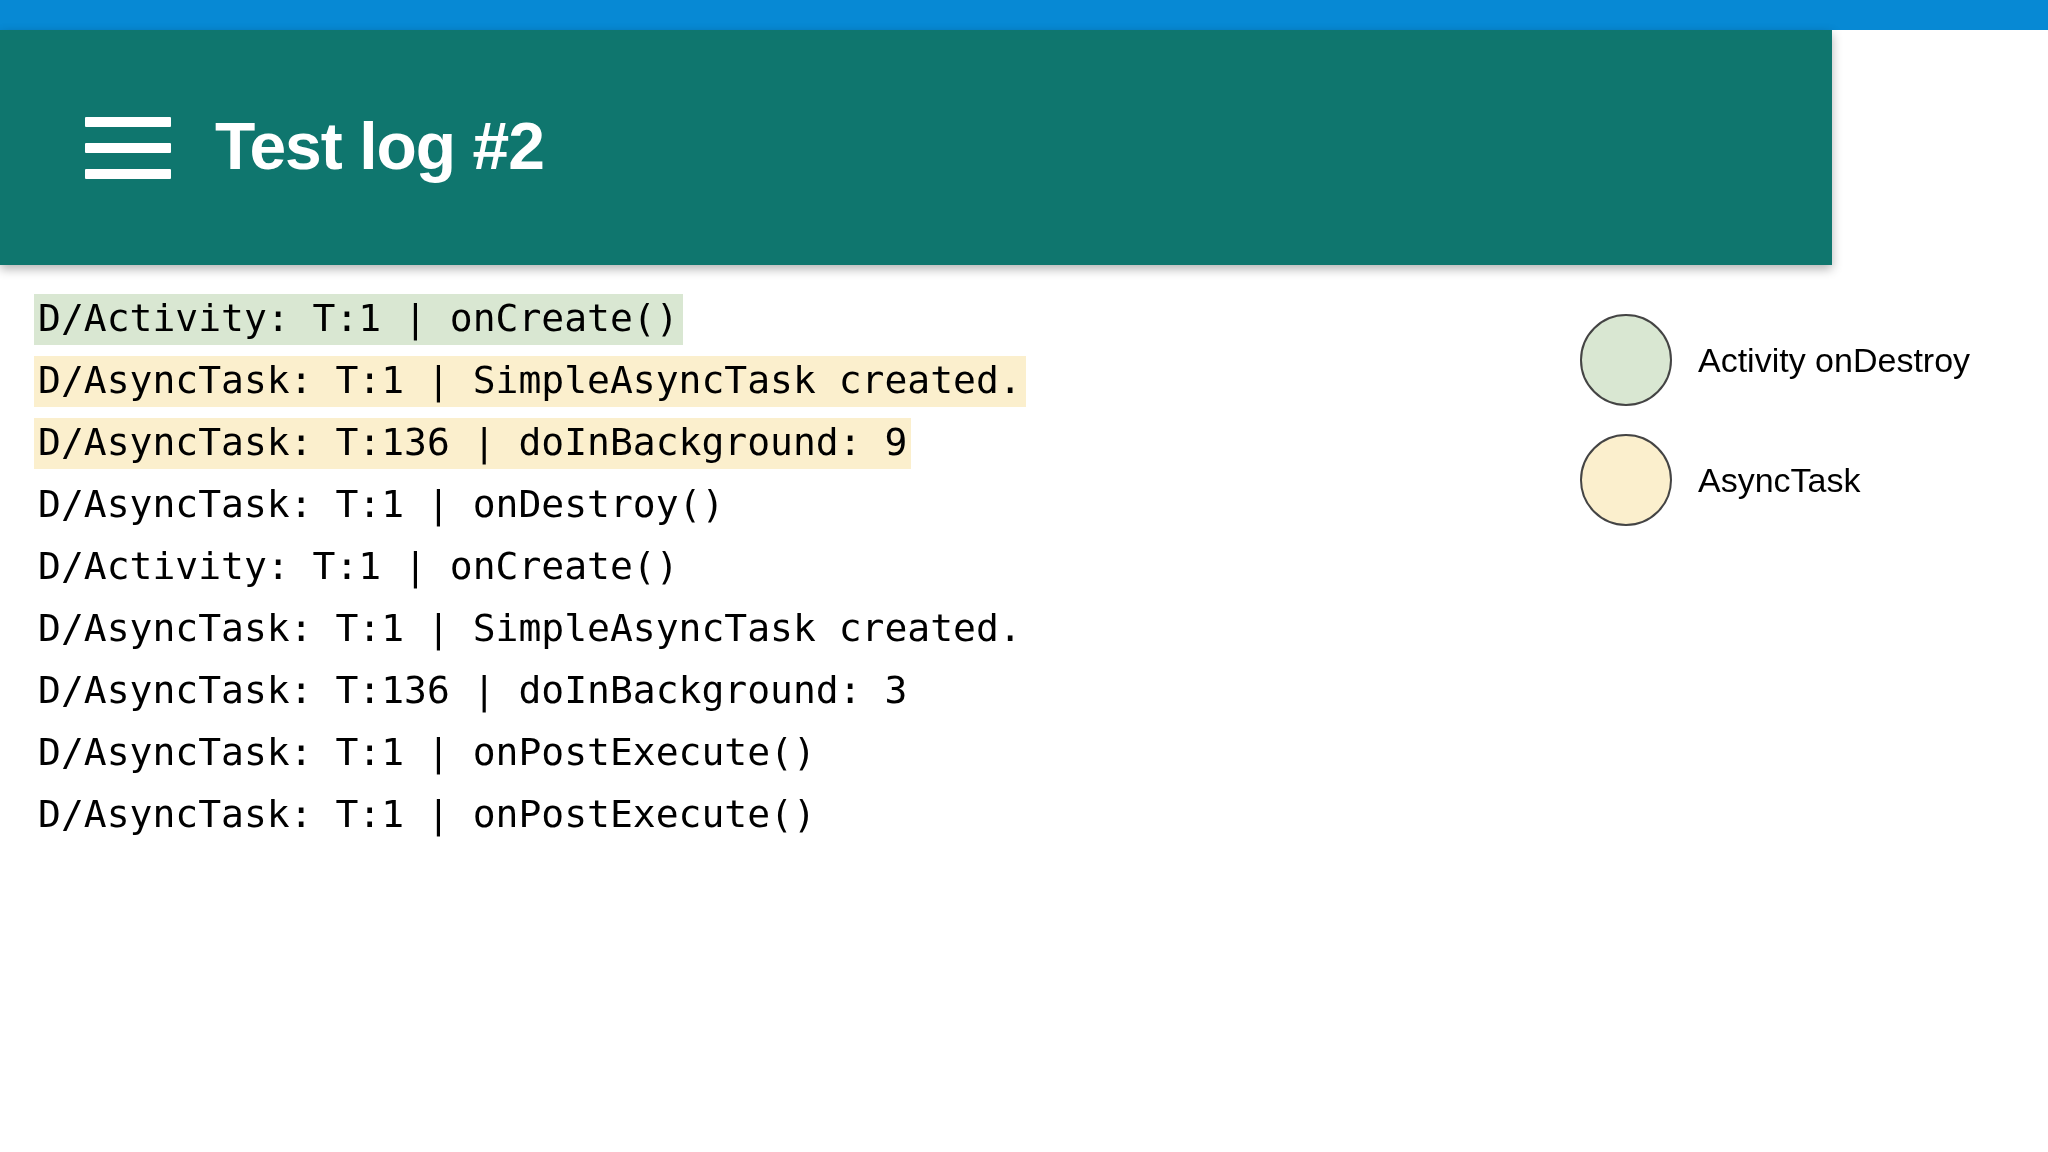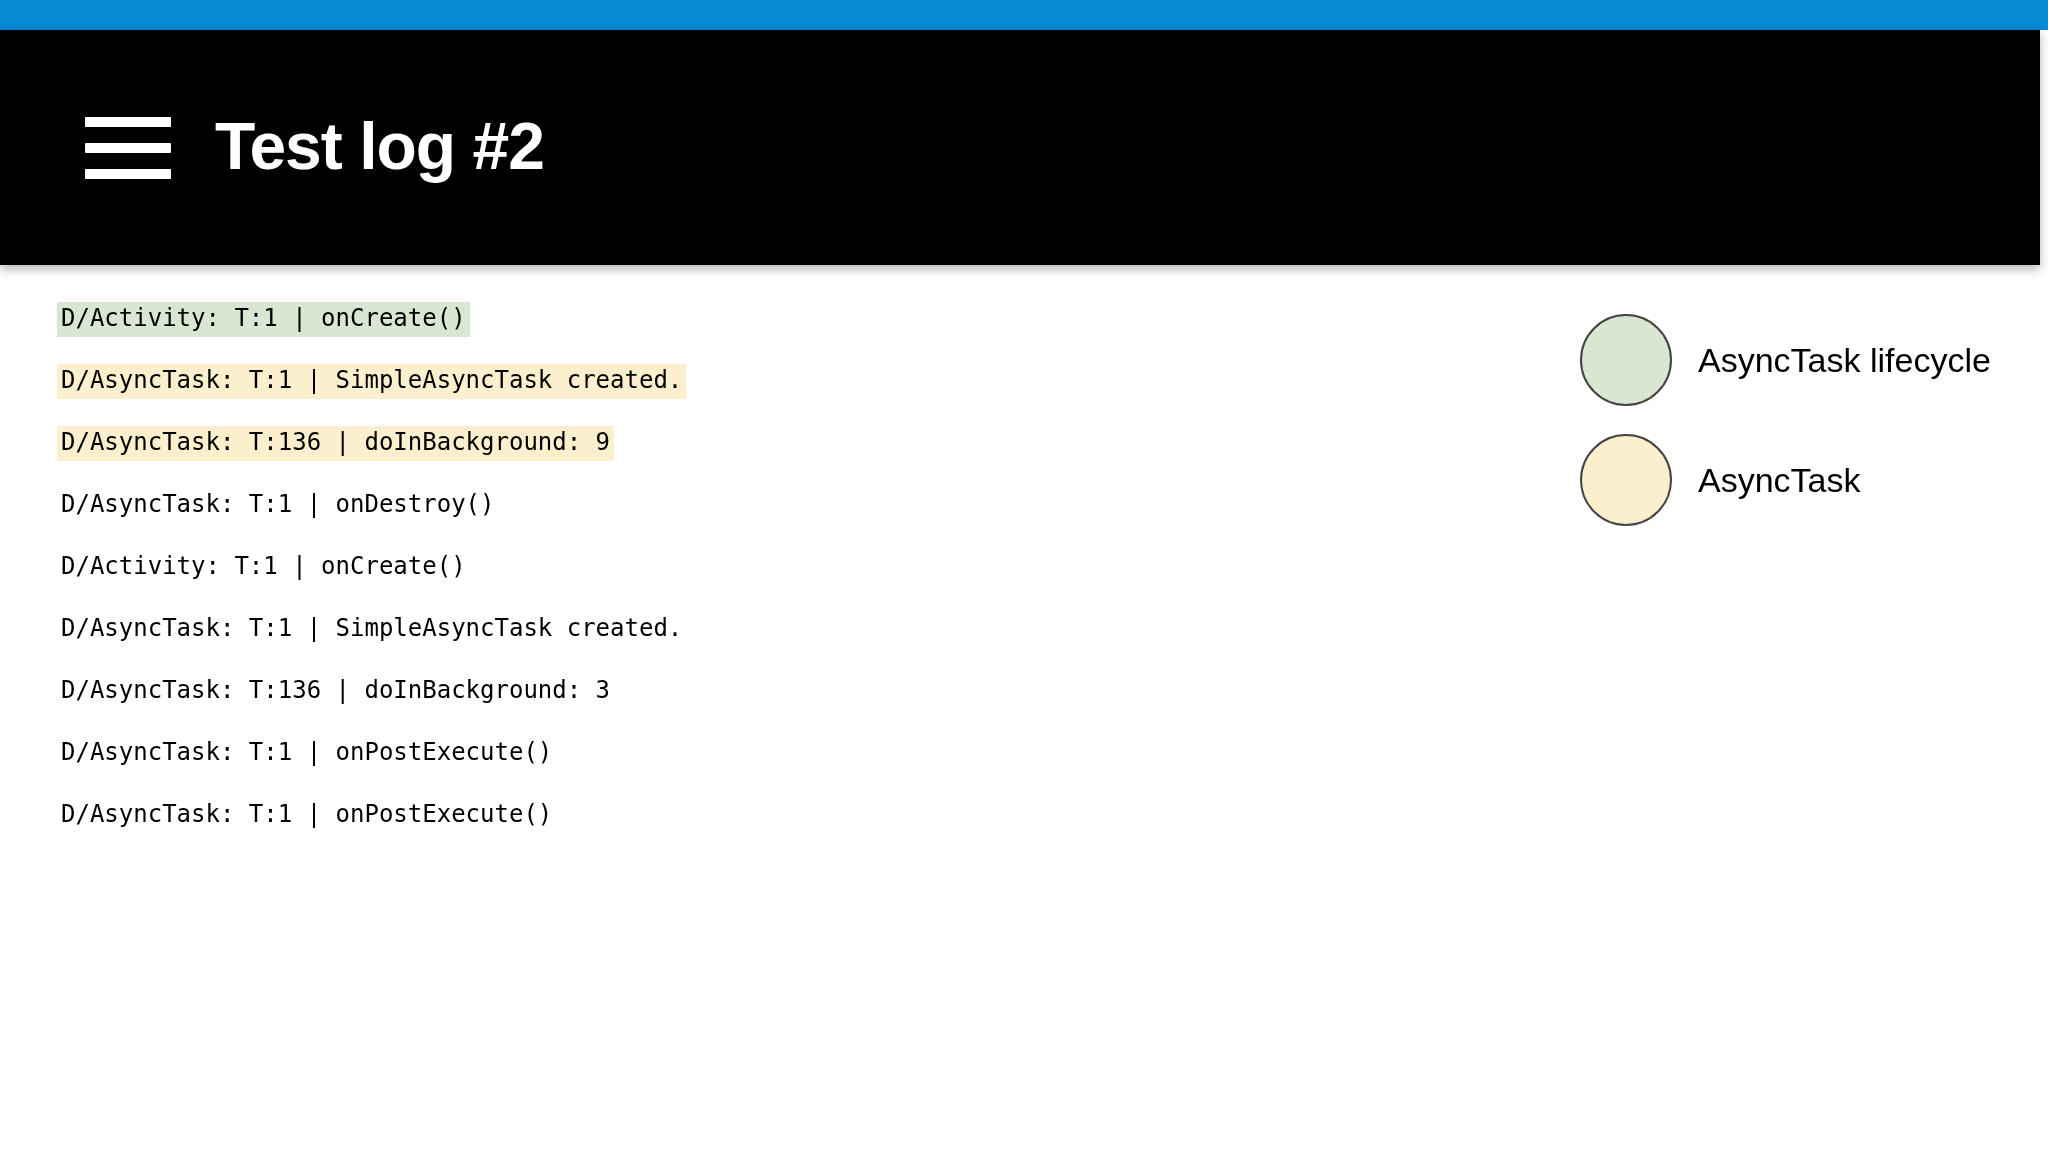--- a/index.html
+++ b/index.html
@@ -21,23 +21,23 @@
     left: 0; top: 0;
     width: 2048px;
     height: 30px;
     background: #0789d4;
   }
 
   
   #app-bar {
     position: absolute;
     left: 0; top: 30px;
-    width: 2040px;
+    width: 1832px;
     height: 235px;
-    background: #000000;
+    background: #0f766e;
     box-shadow: 0 4px 10px rgba(0,0,0,0.30);
     z-index: 5;
   }
   #app-bar-inner {
     position: absolute;
     left: 85px;
     top: 0;
     height: 235px;
     display: flex;
     align-items: center;
@@ -72,26 +72,26 @@
   #log-area {
     position: absolute;
     left: 0;
     top: 265px;
     width: 1500px;
     padding-top: 22px;
     z-index: 1;
   }
   .log-line {
     font-family: "DejaVu Sans Mono", "Liberation Mono", monospace;
-    font-size: 24px;
+    font-size: 38px;
     line-height: 62px;
     height: 62px;
     color: #000000;
     white-space: pre;
-    padding-left: 57px;
+    padding-left: 34px;
   }
   .log-line .log-text {
     display: inline;
     padding: 2px 4px 5px 4px;
   }
   .log-line.hl-green .log-text { background: #d9e7d2; }
   .log-line.hl-yellow .log-text { background: #fbefcd; }
 
   
   #legend {
@@ -146,19 +146,19 @@
     <div class="log-line"><span class="log-text">D/Activity: T:1 | onCreate()</span></div>
     <div class="log-line"><span class="log-text">D/AsyncTask: T:1 | SimpleAsyncTask created.</span></div>
     <div class="log-line"><span class="log-text">D/AsyncTask: T:136 | doInBackground: 3</span></div>
     <div class="log-line"><span class="log-text">D/AsyncTask: T:1 | onPostExecute()</span></div>
     <div class="log-line"><span class="log-text">D/AsyncTask: T:1 | onPostExecute()</span></div>
   </div>
 
 <div id="legend">
     <div class="legend-item">
       <div class="legend-swatch" style="background: rgb(217, 231, 210); border-color: rgb(68, 68, 68);"></div>
-      <div class="legend-label">AsyncTask lifecycle</div>
+      <div class="legend-label">Activity onDestroy</div>
     </div>
     <div class="legend-item">
       <div class="legend-swatch" style="background: rgb(251, 239, 205); border-color: rgb(68, 68, 68);"></div>
       <div class="legend-label">AsyncTask</div>
     </div>
   </div>
 
 </body></html>

